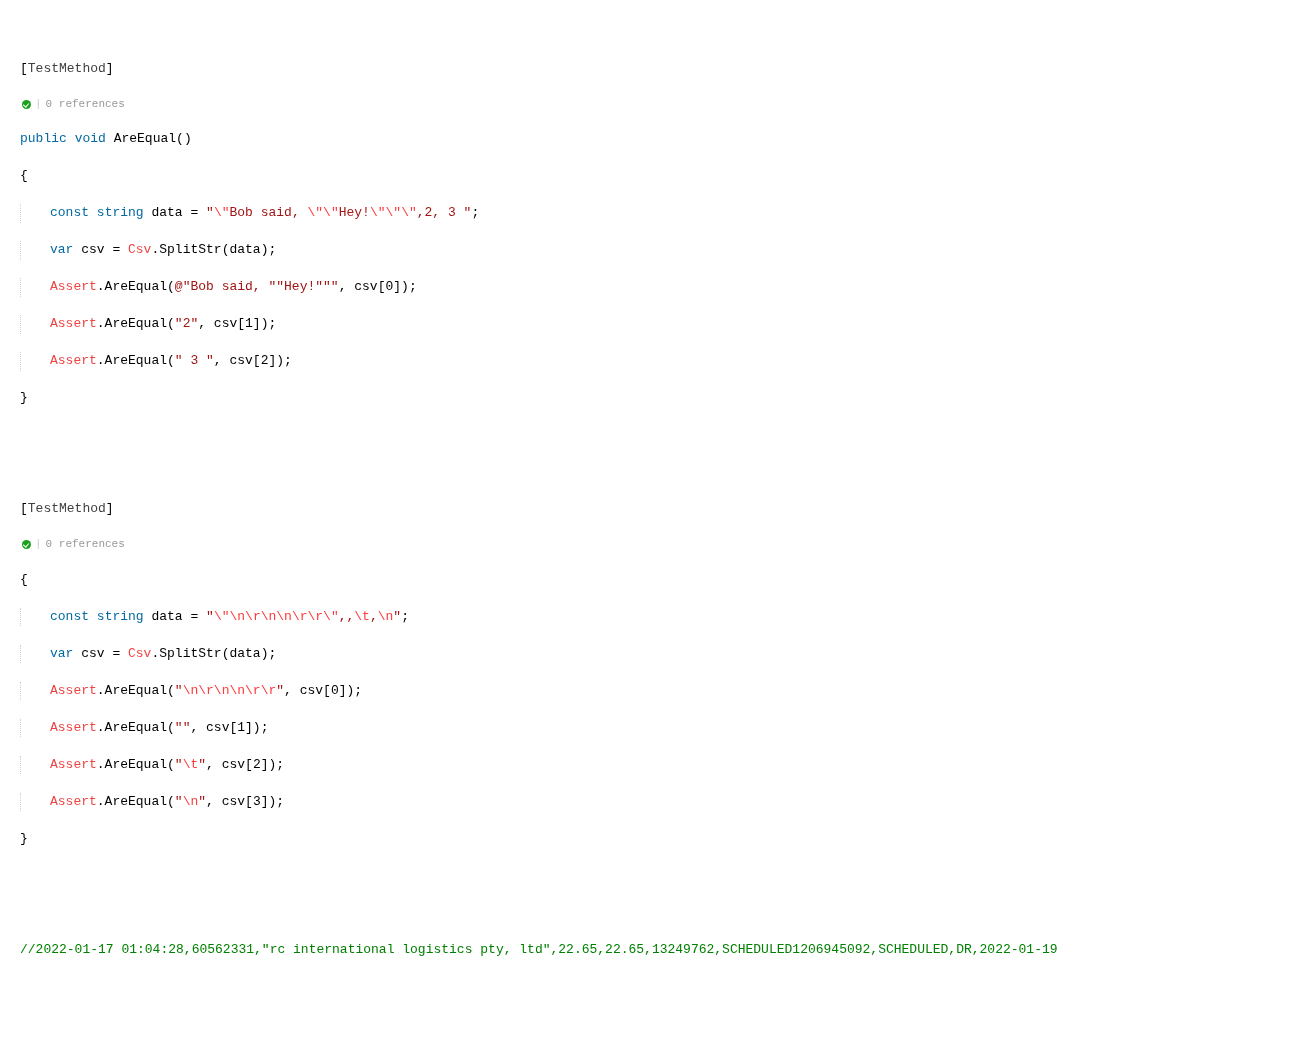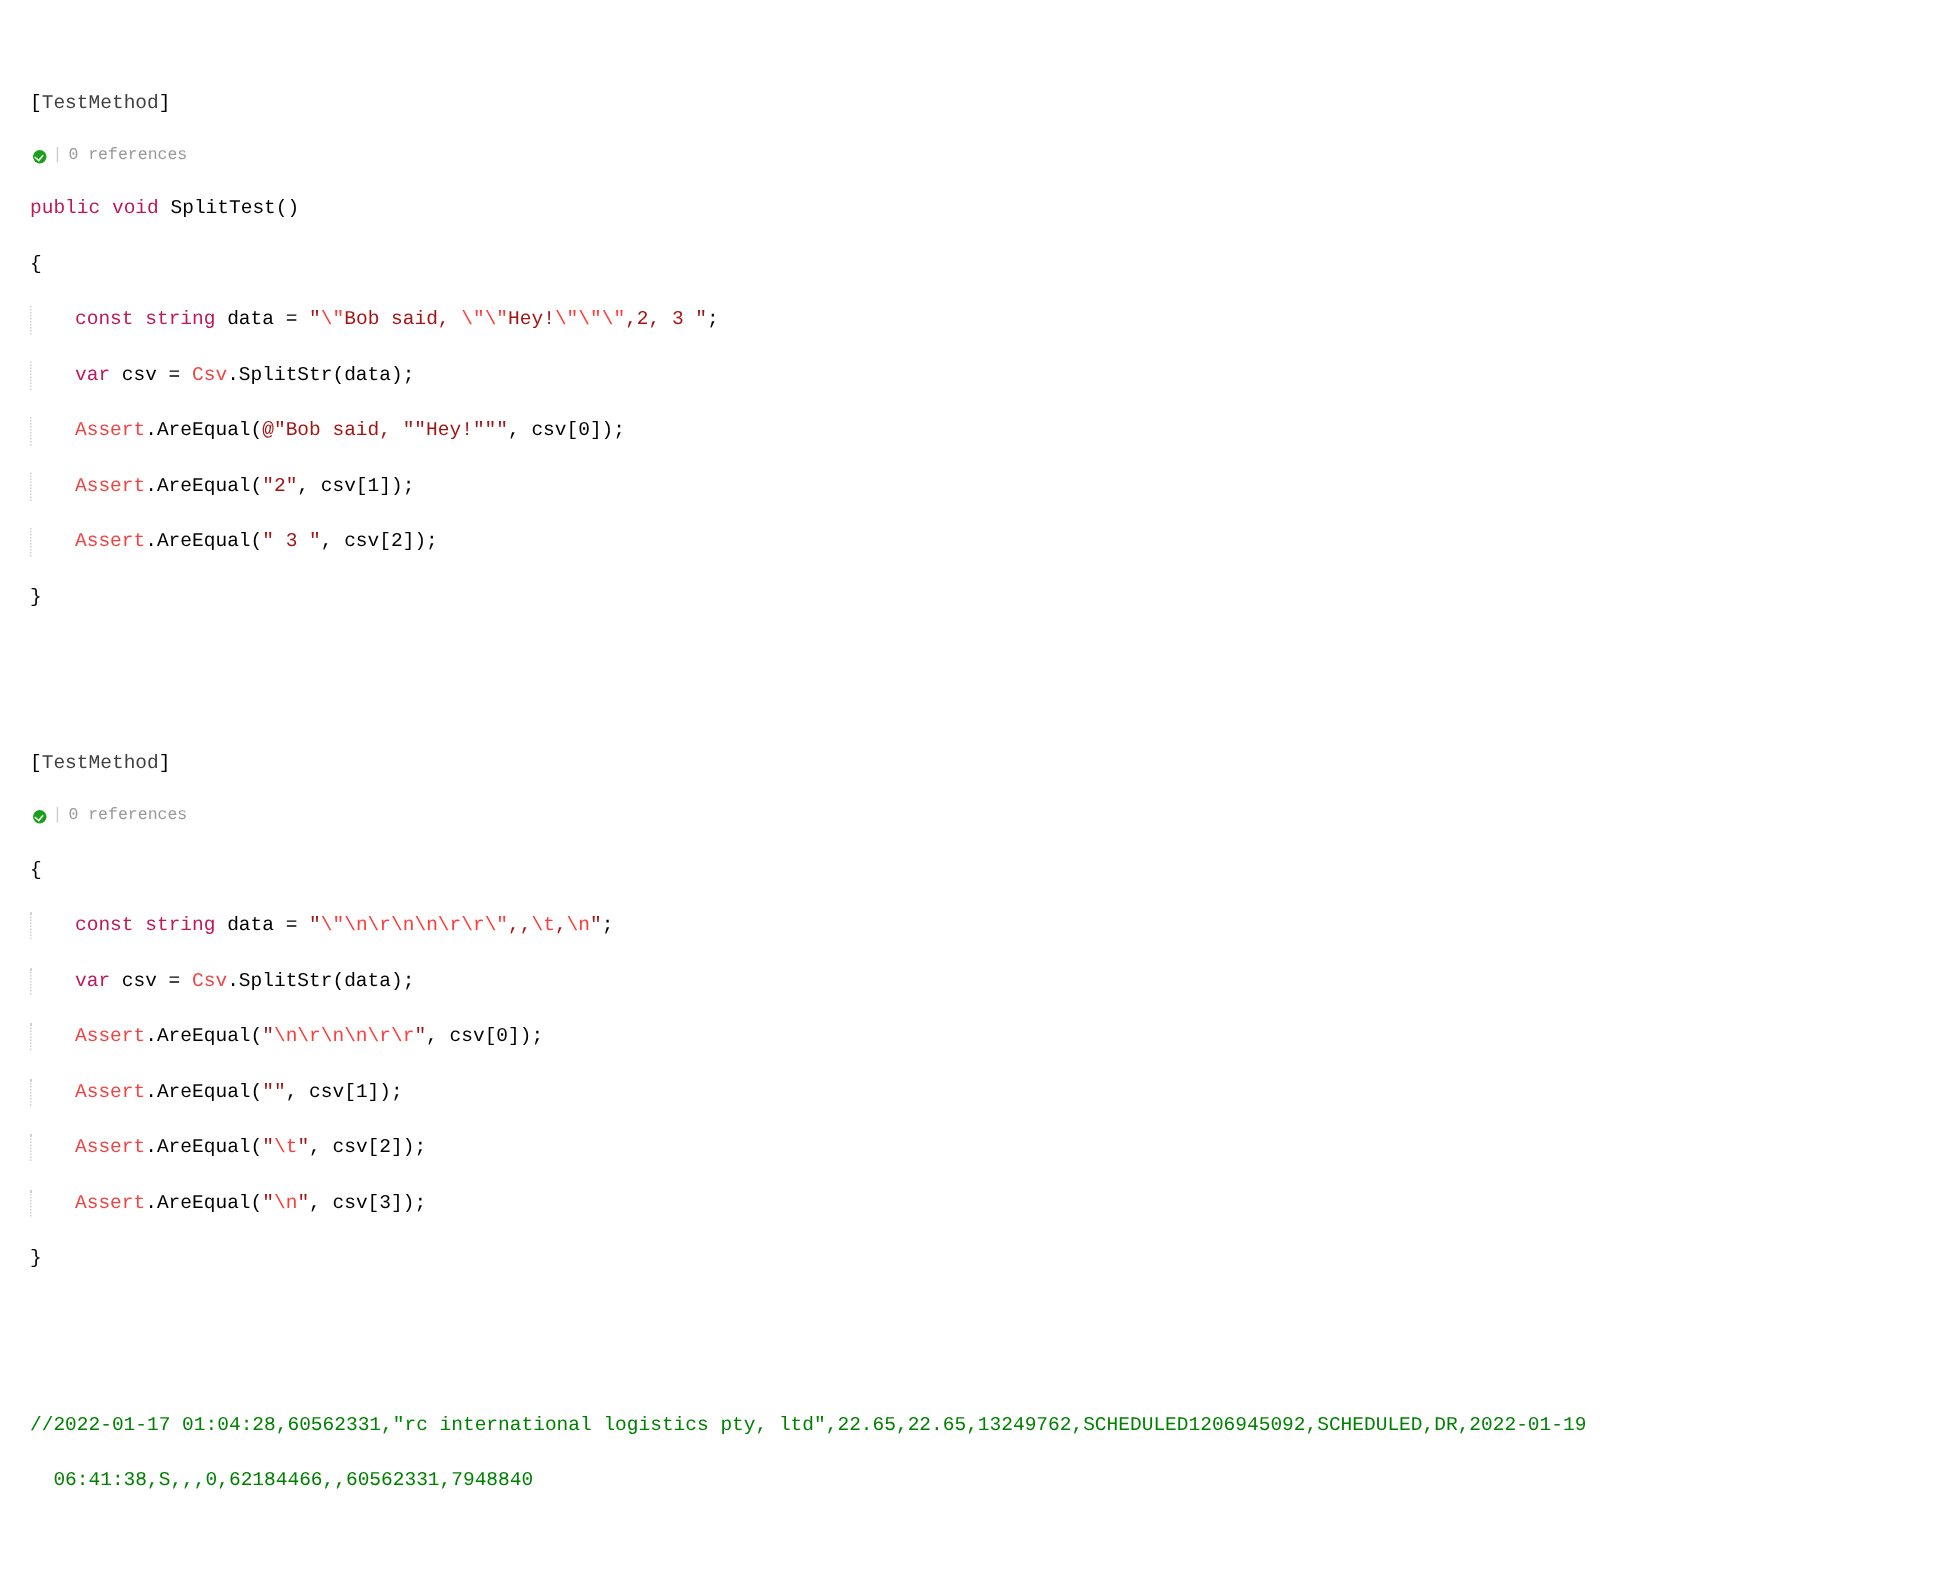--- a/index.html
+++ b/index.html
@@ -1,20 +1,20 @@
 <!DOCTYPE html>
 <html><head>
 <meta charset="utf-8">
 <style>
   html,body{margin:0;padding:0;background:#fff;color:#000;font-family:Consolas,'Courier New',monospace;font-size:13px;line-height:18.5px}
   .editor{padding:4px 0 20px 20px;white-space:pre}
   .ln{display:block;position:relative;white-space:pre}
   .guide{position:absolute;left:0;top:0;bottom:0;border-left:1px dotted #d0d0d0}
   .code{display:inline-block;vertical-align:top}
-  .kw{color:#be185d}
+  .kw{color:#0369a1}
   .type{color:#404040}
   .str{color:#a31515}
   .esc{color:#ff3b3b}
   .cmt{color:#008000}
   .cls{color:#ef4444}
   .brk{color:#000}
   .plain{color:#000}
   .codelens{font-size:11px;color:#999;padding-left:2px;display:flex;align-items:center;gap:4px;height:15px}
   .pass-icon{display:inline-block;width:9px;height:9px;border-radius:50%;background:#1ba01b;position:relative}
   .pass-icon::after{content:"";position:absolute;left:2px;top:2px;width:3px;height:4px;border:solid #fff;border-width:0 1.5px 1.5px 0;transform:rotate(40deg)}
@@ -22,21 +22,21 @@
   .indent{display:inline-block;width:30px}
 </style>
 </head>
 <body>
 
 <div class="editor">
 
 
 <span class="ln"><span class="code"><span class="brk">[</span><span class="type">TestMethod</span><span class="brk">]</span></span></span>
 <div class="codelens"><span class="pass-icon"></span><span class="pipe">|</span><span>0 references</span></div>
-<span class="ln"><span class="code"><span class="kw">public</span> <span class="kw">void</span> <span class="plain">SplitTest</span><span class="brk">()</span></span></span>
+<span class="ln"><span class="code"><span class="kw">public</span> <span class="kw">void</span> <span class="plain">AreEqual</span><span class="brk">()</span></span></span>
 <span class="ln"><span class="code"><span class="brk">{</span></span></span>
 <span class="ln"><span class="guide"></span><span class="indent"></span><span class="code"><span class="kw">const</span> <span class="kw">string</span><span class="plain"> data = </span><span class="str">"</span><span class="esc">\"</span><span class="str">Bob said, </span><span class="esc">\"\"</span><span class="str">Hey!</span><span class="esc">\"\"\"</span><span class="str">,2, 3 </span><span class="str">"</span><span class="plain">;</span></span></span>
 <span class="ln"><span class="guide"></span><span class="indent"></span><span class="code"><span class="kw">var</span><span class="plain"> csv = </span><span class="cls">Csv</span><span class="plain">.SplitStr(data);</span></span></span>
 <span class="ln"><span class="guide"></span><span class="indent"></span><span class="code"><span class="cls">Assert</span><span class="plain">.AreEqual(</span><span class="str">@"Bob said, ""Hey!"""</span><span class="plain">, csv[</span><span class="plain">0</span><span class="plain">]);</span></span></span>
 <span class="ln"><span class="guide"></span><span class="indent"></span><span class="code"><span class="cls">Assert</span><span class="plain">.AreEqual(</span><span class="str">"2"</span><span class="plain">, csv[</span><span class="plain">1</span><span class="plain">]);</span></span></span>
 <span class="ln"><span class="guide"></span><span class="indent"></span><span class="code"><span class="cls">Assert</span><span class="plain">.AreEqual(</span><span class="str">" 3 "</span><span class="plain">, csv[</span><span class="plain">2</span><span class="plain">]);</span></span></span>
 <span class="ln"><span class="code"><span class="brk">}</span></span></span>
 <span class="ln"> </span>
 
 
@@ -47,21 +47,20 @@
 <span class="ln"><span class="guide"></span><span class="indent"></span><span class="code"><span class="kw">var</span><span class="plain"> csv = </span><span class="cls">Csv</span><span class="plain">.SplitStr(data);</span></span></span>
 <span class="ln"><span class="guide"></span><span class="indent"></span><span class="code"><span class="cls">Assert</span><span class="plain">.AreEqual(</span><span class="str">"</span><span class="esc">\n\r\n\n\r\r</span><span class="str">"</span><span class="plain">, csv[</span><span class="plain">0</span><span class="plain">]);</span></span></span>
 <span class="ln"><span class="guide"></span><span class="indent"></span><span class="code"><span class="cls">Assert</span><span class="plain">.AreEqual(</span><span class="str">""</span><span class="plain">, csv[</span><span class="plain">1</span><span class="plain">]);</span></span></span>
 <span class="ln"><span class="guide"></span><span class="indent"></span><span class="code"><span class="cls">Assert</span><span class="plain">.AreEqual(</span><span class="str">"</span><span class="esc">\t</span><span class="str">"</span><span class="plain">, csv[</span><span class="plain">2</span><span class="plain">]);</span></span></span>
 <span class="ln"><span class="guide"></span><span class="indent"></span><span class="code"><span class="cls">Assert</span><span class="plain">.AreEqual(</span><span class="str">"</span><span class="esc">\n</span><span class="str">"</span><span class="plain">, csv[</span><span class="plain">3</span><span class="plain">]);</span></span></span>
 <span class="ln"><span class="code"><span class="brk">}</span></span></span>
 <span class="ln"> </span>
 
 
 <span class="ln"><span class="code"><span class="cmt">//2022-01-17 01:04:28,60562331,"rc international logistics pty, ltd",22.65,22.65,13249762,SCHEDULED1206945092,SCHEDULED,DR,2022-01-19 </span></span></span>
-<span class="ln"><span class="code"><span class="cmt">  06:41:38,S,,,0,62184466,,60562331,7948840</span></span></span>
 <span class="ln"> </span>
 
 
 
 
 
 
 
 
 

